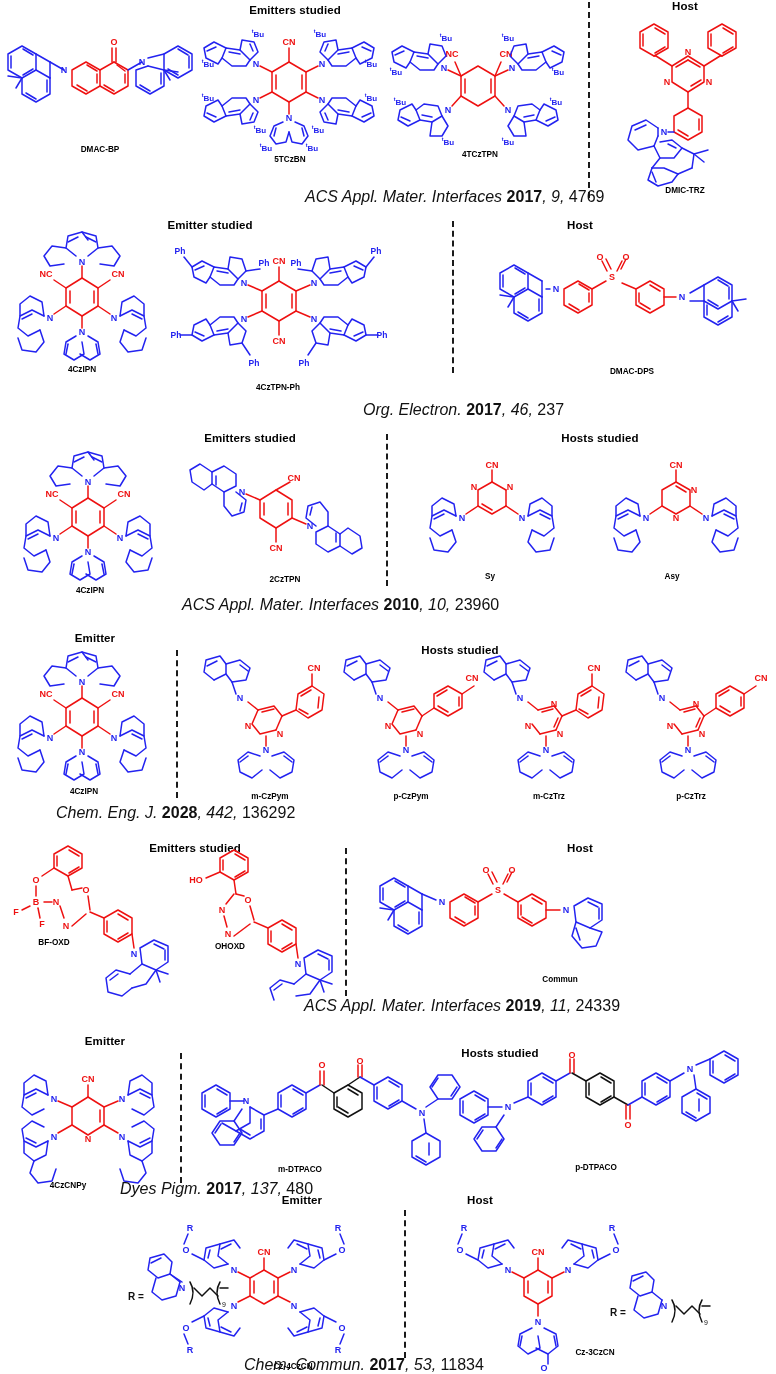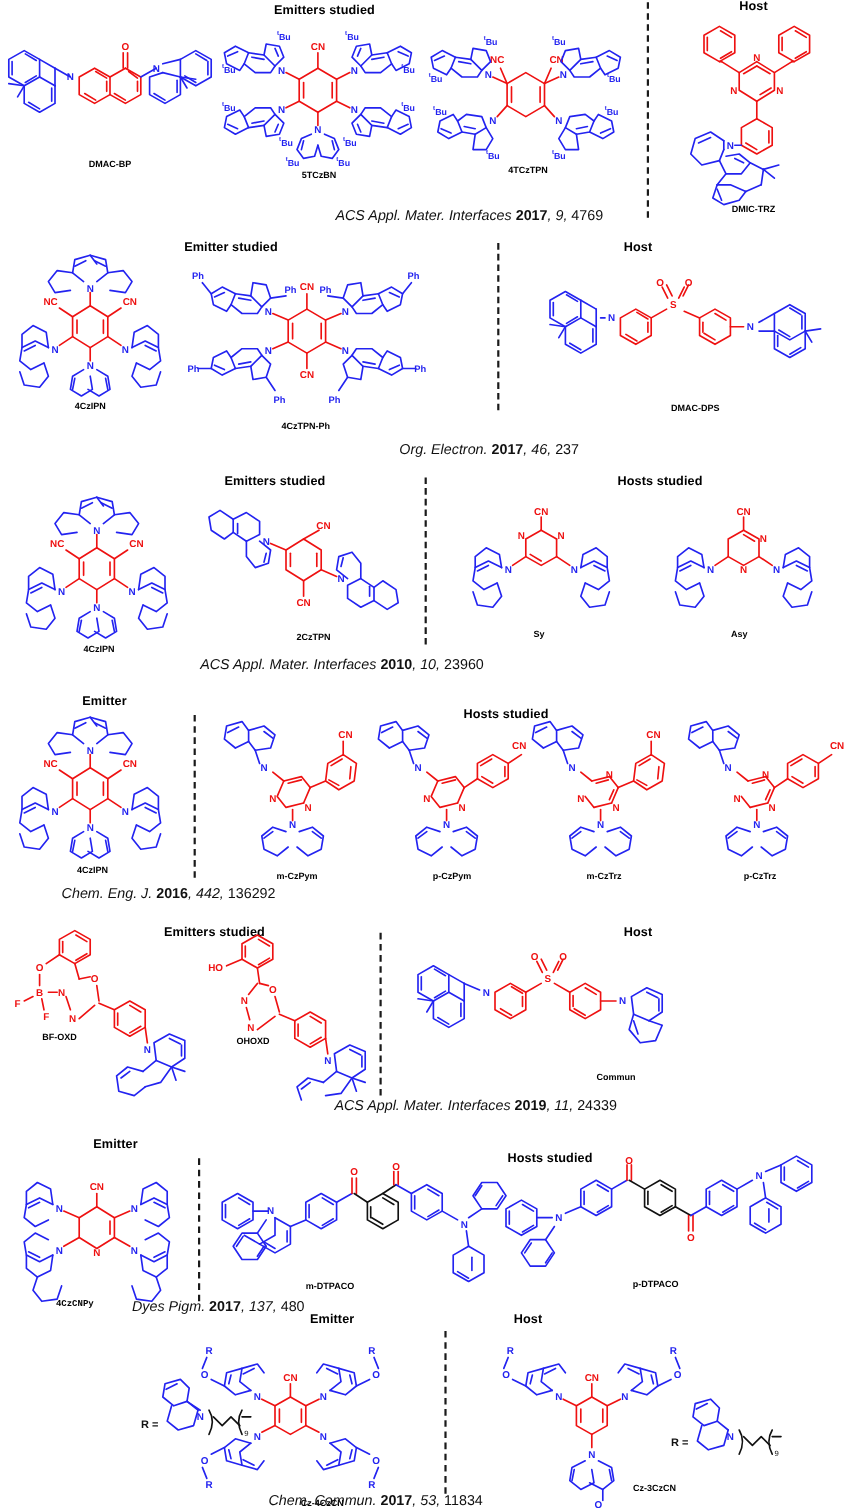--- a/index.html
+++ b/index.html
@@ -15,21 +15,21 @@
   
   .hdr{
     position:absolute;font-weight:bold;font-size:11.5px;letter-spacing:.1px;
     text-align:center;white-space:nowrap;color:#000;
   }
   .cmpd{
     position:absolute;font-weight:bold;font-size:8.2px;letter-spacing:0px;
     text-align:center;white-space:nowrap;color:#000;
   }
   .cite{
-    position:absolute;font-size:13px;font-style:italic;white-space:nowrap;color:#111;
+    position:absolute;font-size:16px;font-style:italic;white-space:nowrap;color:#111;
   }
   .cite b{font-style:normal;font-weight:bold;}
   .cite .vol{font-style:italic;font-weight:normal;}
   .cite .pg{font-style:normal;font-weight:normal;}
 
   
   .vdiv{
     position:absolute;width:0;border-left:2.4px dashed #1a1a1a;
   }
 
@@ -1031,21 +1031,21 @@
             <path d="M112 64 L102 58"></path>
       <path d="M126 46 L138 38"></path>
     </g>
     <text class="atR" x="143" y="30">CN</text>
   </svg>
   </div>
   <div class="cmpd" style="left:636px;top:172px;width:110px;">p-CzTrz</div>
 
   <div class="cite" style="left:56px;top:184px;">
     <span>Chem. Eng. J.</span>
-    <b>2016</b>, <span class="vol">442</span>, <span class="pg">136292</span>
+    <b>2028</b>, <span class="vol">442</span>, <span class="pg">136292</span>
   </div>
 </div>
 
 <div class="row" style="top:820px;height:195px;">
   <div class="hdr" style="left:95px;top:22px;width:200px;">Emitters studied</div>
   <div class="hdr" style="left:490px;top:22px;width:180px;">Host</div>
   <div class="vdiv" style="left:345px;top:28px;height:148px;"></div>
 
   <div class="mol" style="left:10px;top:24px;">
   <svg width="170" height="152" viewBox="0 0 170 152">
@@ -1270,21 +1270,21 @@
     </g>
 
     <g class="bB">
       <path d="M120 90 L132 96 L144 90 L146 78 L136 70 L124 76"></path>
       <path d="M132 92 L142 87"></path>
       <path d="M120 90 L122 104 L134 110 L144 102 L144 90"></path>
       <path d="M134 110 L138 122 L130 132 L116 130 L112 118"></path>
     </g>
   </svg>
   </div>
-  <div class="cmpd" style="left:18px;top:166px;width:100px;font-family:Liberation Mono, monospace;">4CzCNPy</div>
+  <div class="cmpd" style="left:18px;top:166px;width:100px;">4CzCNPy</div>
 
   <div class="mol" style="left:194px;top:42px;">
   <svg width="280" height="130" viewBox="0 0 280 130">
 
     <g class="bB">
       <path d="M8 52 L8 36 L22 28 L36 36 L36 52 L22 60 Z"></path>
       <path d="M11 50 L11 38"></path>
             <path d="M23 32 L33 38"></path>
             <path d="M23 57 L33 51"></path>
       <path d="M36 44 L50 44"></path>

